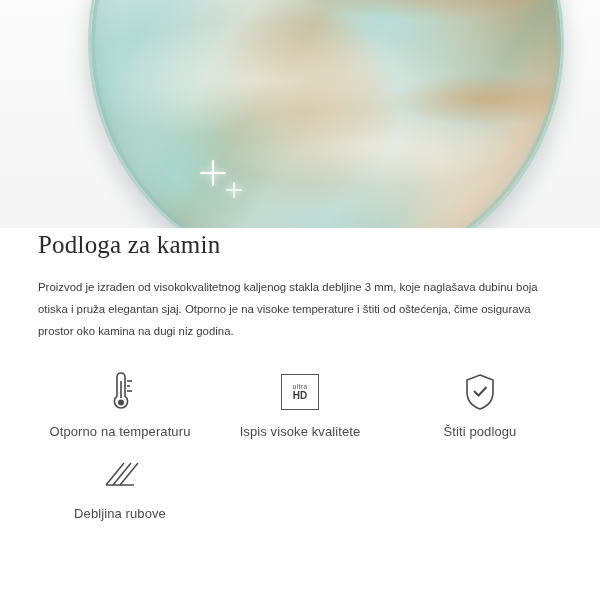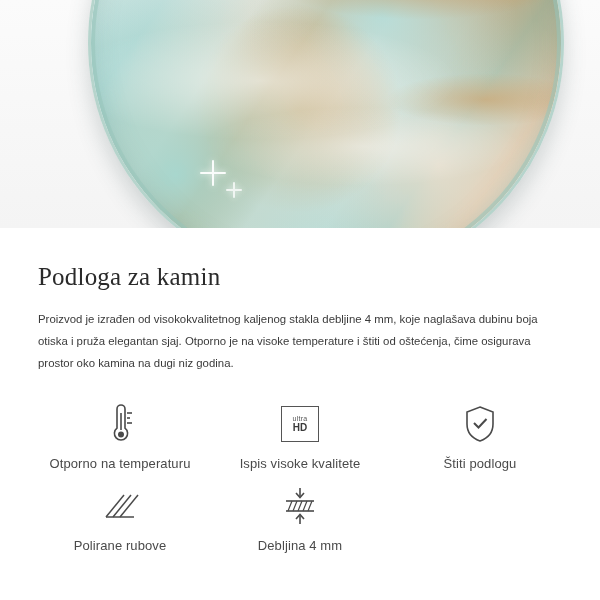--- a/index.html
+++ b/index.html
@@ -112,21 +112,21 @@
   .sparkle::after {
     top: 50%; left: 0;
     height: 2px; width: 100%;
     transform: translateY(-50%);
   }
   .sparkle.s1 { left: 200px; top: 160px; opacity: .95; }
   .sparkle.s2 { left: 226px; top: 182px; width: 16px; height: 16px; opacity: .8; }
 
   
   .content {
-    padding: 32px 38px 0 38px;
+    padding: 0 38px 0 38px;
   }
   .headline {
     font-family: "Liberation Serif", serif;
     font-size: 25px;
     line-height: 1.33;
     font-weight: 400;
     color: #2a2a2a;
     margin: 0 0 16px 0;
     letter-spacing: 0.2px;
   }
@@ -205,21 +205,21 @@
       <div class="disc-edge"></div>
     </div>
     <div class="sparkle s1"></div>
     <div class="sparkle s2"></div>
   </div>
 
   <div class="content">
     <h1 class="headline">
       <span class="line">Podloga za kamin</span>
     </h1>
-    <p class="body-copy">Proizvod je izrađen od visokokvalitetnog kaljenog stakla debljine 4 mm, koje naglašava dubinu boja otiska i pruža elegantan sjaj. Otporno je na visoke temperature i štiti od oštećenja, čime osigurava prostor oko kamina na dugi niz godina.</p>
+    <p class="body-copy">Proizvod je izrađen od visokokvalitetnog kaljenog stakla debljine 3 mm, koje naglašava dubinu boja otiska i pruža elegantan sjaj. Otporno je na visoke temperature i štiti od oštećenja, čime osigurava prostor oko kamina na dugi niz godina.</p>
   </div>
 
   <div class="features">
 
     <div class="feature">
       <div class="feature-icon">
         <svg width="34" height="42" viewBox="0 0 34 42" fill="none" stroke="#4a4a4a" stroke-width="1.6">
           <path d="M14 6a4 4 0 0 1 8 0v19.2a6.6 6.6 0 1 1-8 0z"></path>
           <line x1="18" y1="10" x2="18" y2="27"></line>
           <circle cx="18" cy="31.5" r="3" fill="#4a4a4a" stroke="none"></circle>
@@ -254,32 +254,18 @@
 
     <div class="feature">
       <div class="feature-icon">
         <svg width="40" height="34" viewBox="0 0 40 34" fill="none" stroke="#4a4a4a" stroke-width="1.5">
           <path d="M6 28 L24 6"></path>
           <path d="M13 28 L31 6"></path>
           <path d="M20 28 L38 6"></path>
           <path d="M6 28 H34"></path>
         </svg>
       </div>
-      <div class="feature-label">Polirane rubove</div>
-    </div>
-
-    <div class="feature">
-      <div class="feature-icon">
-        <svg width="36" height="42" viewBox="0 0 36 42" fill="none" stroke="#4a4a4a" stroke-width="1.6">
-          <line x1="18" y1="3" x2="18" y2="11"></line>
-          <polyline points="14,8 18,12.5 22,8"></polyline>
-          <line x1="4" y1="16" x2="32" y2="16"></line>
-          <line x1="4" y1="26" x2="32" y2="26"></line>
-          <path d="M6 26 L10 16 M11 26 L15 16 M16 26 L20 16 M21 26 L25 16 M26 26 L30 16" stroke-width="1.2"></path>
-          <line x1="18" y1="39" x2="18" y2="31"></line>
-          <polyline points="14,34 18,29.5 22,34"></polyline>
-        </svg>
-      </div>
-      <div class="feature-label">Debljina 4 mm</div>
-    </div>
+      <div class="feature-label">Debljina rubove</div>
+    </div>
+
 
   </div>
 </div>
 
 </body></html>

